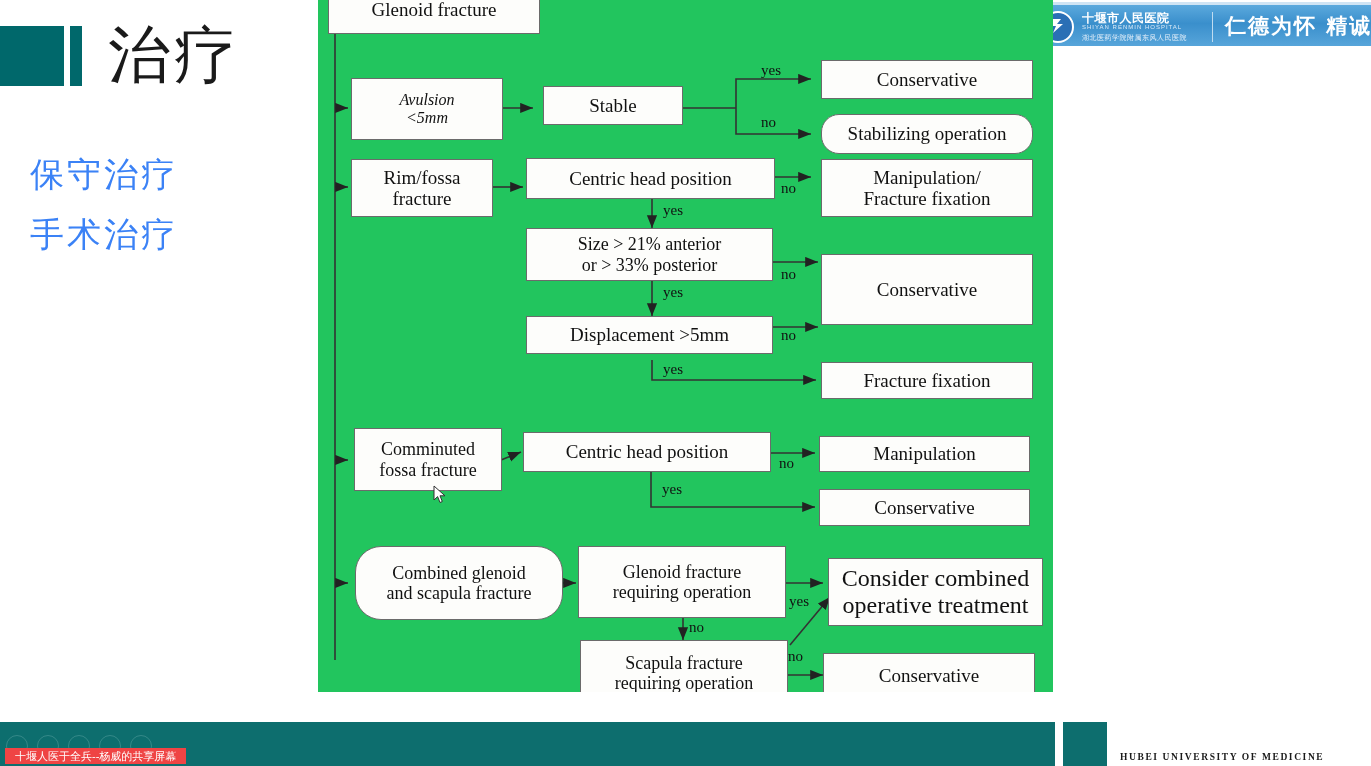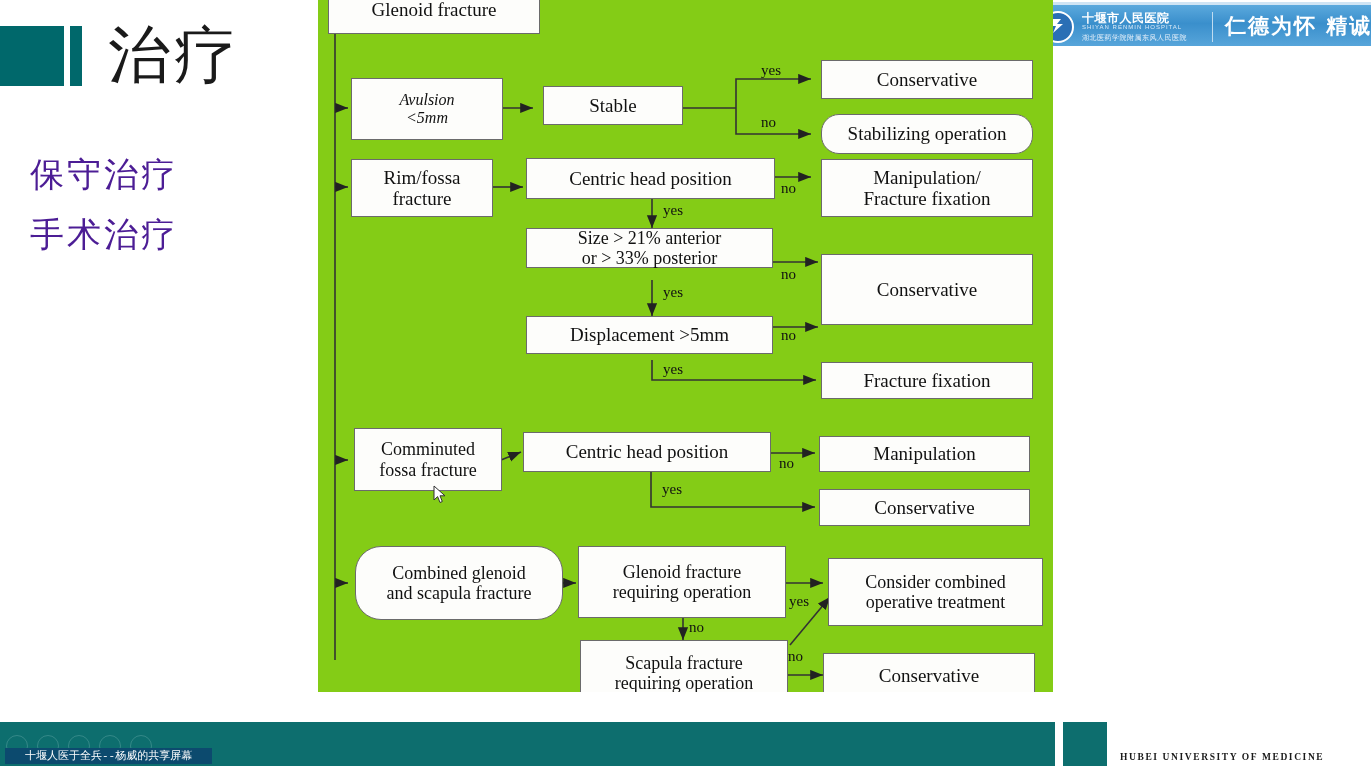--- a/index.html
+++ b/index.html
@@ -17,21 +17,21 @@
   .title-mark-bar{position:absolute;left:70px;top:26px;width:12px;height:60px;background:#00686b;}
   .slide-title{
     position:absolute;left:108px;top:16px;
     font-family:"DejaVu Sans",sans-serif;
     font-size:62px;line-height:78px;color:#1a1a1a;letter-spacing:4px;
     font-weight:400;white-space:nowrap;
   }
   .bullet{
     position:absolute;left:30px;
     font-family:"DejaVu Sans",sans-serif;
-    font-size:34px;line-height:44px;color:#4c1d95;letter-spacing:3px;white-space:nowrap;
+    font-size:34px;line-height:44px;color:#3b82f6;letter-spacing:3px;white-space:nowrap;
   }
   .bullet-1{top:152px;}
   .bullet-2{top:212px;}
 
   
   .hosp-banner{
     position:absolute;left:1030px;top:2px;width:341px;height:44px;
     background:linear-gradient(180deg,#5ba9dd 0%,#3a8fcc 45%,#57a5da 100%);
     border-top:3px solid #cfe4f4;
     box-sizing:border-box;overflow:hidden;
@@ -56,21 +56,21 @@
     font-family:"DejaVu Sans",sans-serif;font-size:7px;letter-spacing:0.5px;white-space:nowrap;
   }
   .hosp-div{position:absolute;left:182px;top:7px;width:1px;height:30px;background:#bfdcf0;}
   .hosp-slogan{
     position:absolute;left:195px;top:7px;
     color:#ffffff;font-family:"DejaVu Sans",sans-serif;font-size:21px;font-weight:bold;
     letter-spacing:2px;white-space:nowrap;
   }
 
   
-  .figure{position:absolute;left:318px;top:0px;width:735px;height:694px;background:#84cc16;overflow:hidden;}
+  .figure{position:absolute;left:318px;top:0px;width:735px;height:694px;background:#22c55e;overflow:hidden;}
   .fsvg{position:absolute;left:0;top:0;}
   .fbox{
     position:absolute;box-sizing:border-box;
     border:1.4px solid #6b6b6b;background:#fdfdfb;
     display:flex;align-items:center;justify-content:center;text-align:center;
     font-family:"Liberation Serif",serif;color:#111;
     line-height:1.12;
   }
   .lbl{
     position:absolute;font-family:"Liberation Serif",serif;font-size:15px;color:#111;white-space:nowrap;
@@ -88,23 +88,23 @@
     font-family:"DejaVu Sans",sans-serif;font-size:25px;font-style:italic;font-weight:bold;
     color:#1a1a1a;letter-spacing:3px;white-space:nowrap;
   }
   .uni-en{
     position:absolute;left:1120px;top:752px;
     font-family:Liberation Serif, serif;font-size:9.5px;font-weight:bold;color:#1a1a1a;
     letter-spacing:1.6px;white-space:nowrap;
   }
   .share-pill{
     position:absolute;left:5px;top:748px;height:16px;
-    background:#0c4a6e;color:#ffffff;
-    font-family:Liberation Mono, monospace;font-size:11px;line-height:16px;
-    padding:0 20px;white-space:nowrap;
+    background:#ef4444;color:#ffffff;
+    font-family:Liberation Sans, sans-serif;font-size:11px;line-height:16px;
+    padding:0 10px;white-space:nowrap;
   }
   .share-ghost{
     position:absolute;left:6px;top:735px;width:165px;height:16px;
     opacity:0.22;
   }
   .ghost-dot{
     position:absolute;top:0;width:20px;height:20px;border:1.5px solid #bfe4e2;border-radius:50%;
   }
 
   
@@ -199,37 +199,37 @@
     <div class="fbox" style="left:225px;top:86px;width:140px;height:39px;font-size:19px;">Stable</div>
     <div class="fbox" style="left:503px;top:60px;width:212px;height:39px;font-size:19px;">Conservative</div>
     <div class="fbox" style="left:503px;top:114px;width:212px;height:40px;font-size:19px;border-radius:18px;">Stabilizing operation</div>
 
     <div class="fbox" style="left:33px;top:159px;width:142px;height:58px;font-size:19px;white-space:pre-line;">Rim/fossa
 fracture</div>
     <div class="fbox" style="left:208px;top:158px;width:249px;height:41px;font-size:19px;">Centric head position</div>
     <div class="fbox" style="left:503px;top:159px;width:212px;height:58px;font-size:19px;white-space:pre-line;">Manipulation/
 Fracture fixation</div>
 
-    <div class="fbox" style="left:208px;top:228px;width:247px;height:40px;font-size:18px;white-space:pre-line;">Size &gt; 21% anterior
+    <div class="fbox" style="left:208px;top:228px;width:247px;height:53px;font-size:18px;white-space:pre-line;">Size &gt; 21% anterior
 or &gt; 33% posterior</div>
     <div class="fbox" style="left:503px;top:254px;width:212px;height:71px;font-size:19px;">Conservative</div>
     <div class="fbox" style="left:208px;top:316px;width:247px;height:38px;font-size:19px;">Displacement &gt;5mm</div>
     <div class="fbox" style="left:503px;top:362px;width:212px;height:37px;font-size:19px;">Fracture fixation</div>
 
     <div class="fbox" style="left:36px;top:428px;width:148px;height:63px;font-size:18px;white-space:pre-line;">Comminuted
 fossa fracture</div>
     <div class="fbox" style="left:205px;top:432px;width:248px;height:40px;font-size:19px;">Centric head position</div>
     <div class="fbox" style="left:501px;top:436px;width:211px;height:36px;font-size:19px;">Manipulation</div>
     <div class="fbox" style="left:501px;top:489px;width:211px;height:37px;font-size:19px;">Conservative</div>
 
     <div class="fbox" style="left:37px;top:546px;width:208px;height:74px;font-size:18px;white-space:pre-line;border-radius:26px;">Combined glenoid
 and scapula fracture</div>
     <div class="fbox" style="left:260px;top:546px;width:208px;height:72px;font-size:18px;white-space:pre-line;">Glenoid fracture
 requiring operation</div>
-    <div class="fbox" style="left:510px;top:558px;width:215px;height:68px;font-size:18px;white-space:pre-line;">Consider combined
+    <div class="fbox" style="left:510px;top:558px;width:215px;height:68px;font-size:24px;white-space:pre-line;">Consider combined
 operative treatment</div>
     <div class="fbox" style="left:262px;top:640px;width:208px;height:66px;font-size:18px;white-space:pre-line;">Scapula fracture
 requiring operation</div>
     <div class="fbox" style="left:505px;top:653px;width:212px;height:45px;font-size:19px;">Conservative</div>
 
     <div class="lbl" style="left:443px;top:62px;">yes</div>
     <div class="lbl" style="left:443px;top:114px;">no</div>
     <div class="lbl" style="left:463px;top:180px;">no</div>
     <div class="lbl" style="left:345px;top:202px;">yes</div>
     <div class="lbl" style="left:463px;top:266px;">no</div>

